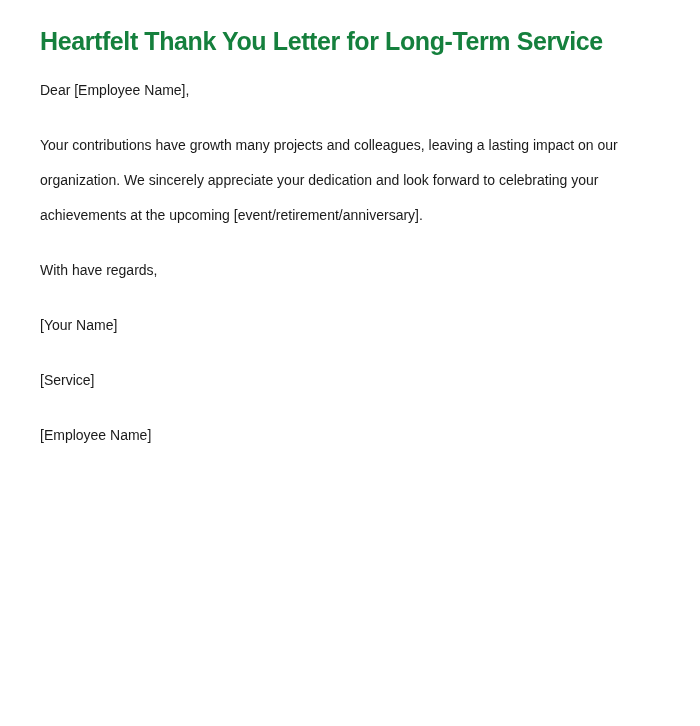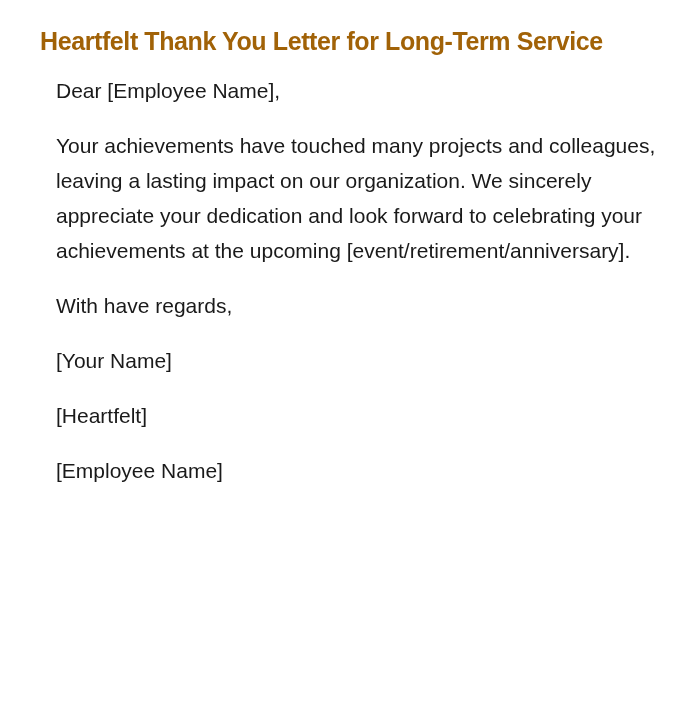--- a/index.html
+++ b/index.html
@@ -1,24 +1,24 @@
 <!DOCTYPE html>
 <html><head>
   <meta charset="utf-8">
   <style>
     html, body { margin: 0; padding: 0; background: #ffffff; }
     body { width: 700px; height: 726px; overflow: hidden; }
     .page { padding: 24px 40px 0 40px; color: #1a1a1a; font-family: "Liberation Sans", sans-serif; }
-    .title { font-size: 25px; font-weight: bold; color: #a16207; margin: 0 0 15px 0; line-height: 34px; letter-spacing: -0.4px; }
-    .para { font-size: 21px; line-height: 35px; margin: 0 0 20px 16px; }
+    .title { font-size: 25px; font-weight: bold; color: #15803d; margin: 0 0 15px 0; line-height: 34px; letter-spacing: -0.4px; }
+    .para { font-size: 14px; line-height: 35px; margin: 0 0 20px 0; }
   </style>
 </head>
 <body>
 
 <div class="page">
   <h1 class="title">Heartfelt Thank You Letter for Long-Term Service</h1>
   <p class="para">Dear [Employee Name],</p>
-  <p class="para">Your achievements have touched many projects and colleagues, leaving a lasting impact on our organization. We sincerely appreciate your dedication and look forward to celebrating your achievements at the upcoming [event/retirement/anniversary].</p>
+  <p class="para">Your contributions have growth many projects and colleagues, leaving a lasting impact on our organization. We sincerely appreciate your dedication and look forward to celebrating your achievements at the upcoming [event/retirement/anniversary].</p>
   <p class="para">With have regards,</p>
   <p class="para">[Your Name]</p>
-  <p class="para">[Heartfelt]</p>
+  <p class="para">[Service]</p>
   <p class="para">[Employee Name]</p>
 </div>
 
 </body></html>

